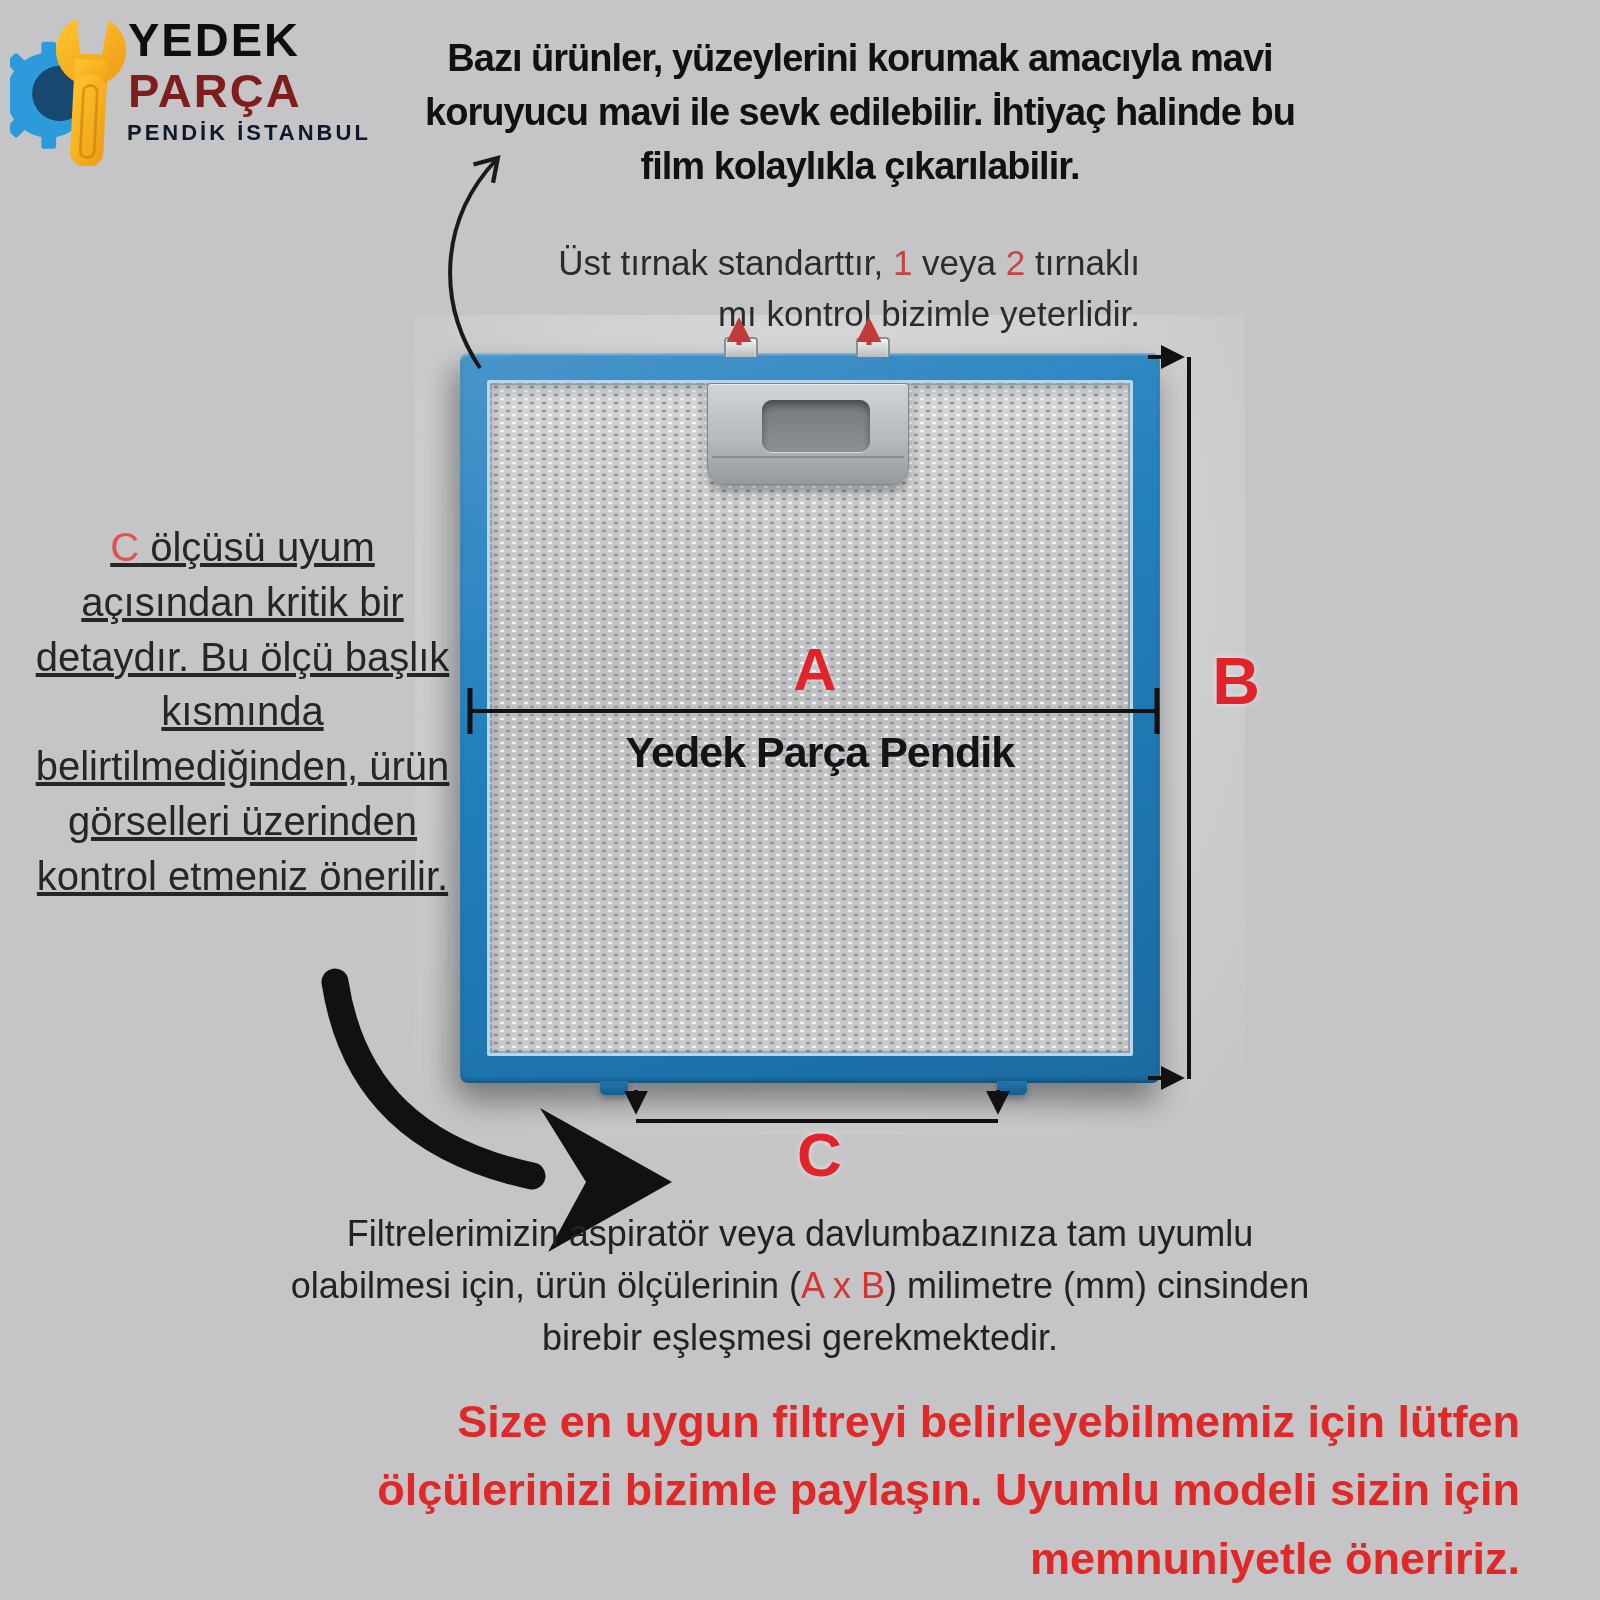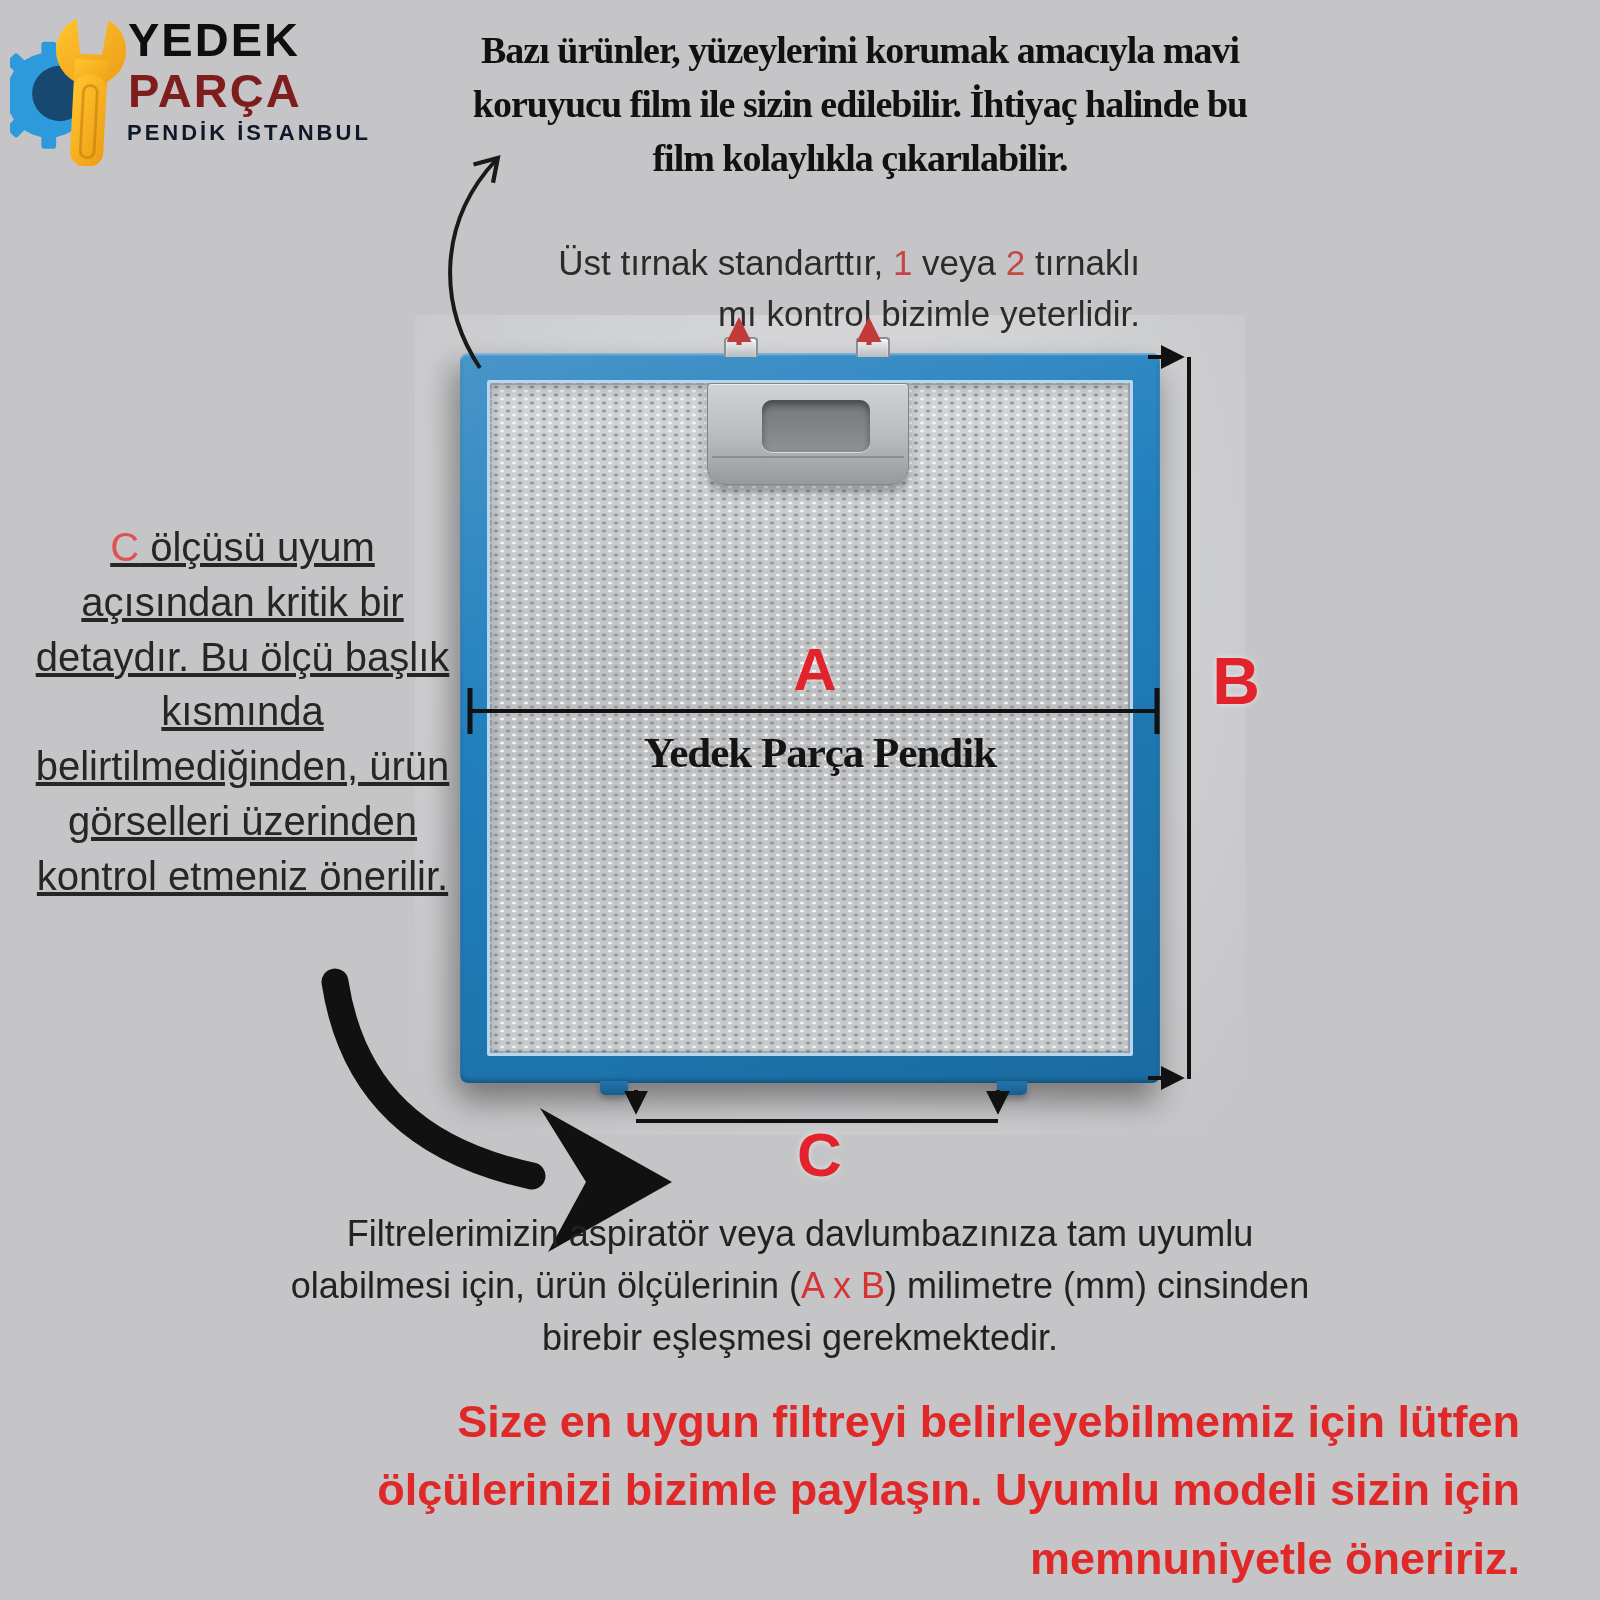--- a/index.html
+++ b/index.html
@@ -19,22 +19,22 @@
   .abs{position:absolute;}
 
   
   .logo-icon{left:10px;top:8px;width:120px;height:158px;}
   .logo-t1{left:128px;top:16px;font-size:47px;font-weight:bold;letter-spacing:2px;color:#0e0e0e;line-height:1;}
   .logo-t2{left:128px;top:67px;font-size:47px;font-weight:bold;letter-spacing:2px;color:#7f1d1d;line-height:1;}
   .logo-sub{left:127px;top:122px;font-size:22px;font-weight:bold;letter-spacing:3px;color:#0f172a;line-height:1;}
 
   
   .headline{
-    left:320px;top:24px;width:1080px;text-align:center;
-    font-family:Liberation Serif, serif;
+    left:320px;top:32px;width:1080px;text-align:center;
+    font-family:Liberation Sans, sans-serif;
     font-weight:bold;font-size:38px;line-height:1.42;letter-spacing:-1px;color:#111;
   }
   .headline .hl-line{display:block;white-space:nowrap;}
 
   
   .tab-note{left:480px;top:238px;width:660px;text-align:right;font-size:35px;line-height:1.45;color:#2b2b2b;}
   .tab-note .num{color:var(--note-red);}
 
   
   .left-note{left:25px;top:520px;width:435px;text-align:center;font-size:40px;line-height:1.37;color:#262626;text-decoration:underline;}
@@ -76,21 +76,21 @@
   .tab-metal{width:30px;height:18px;border:2px solid #8a8f93;border-bottom:none;border-radius:4px 4px 0 0;
     background:linear-gradient(180deg,#f0f1f2,#b9bcbf);box-shadow:inset 0 2px 2px rgba(255,255,255,.8);}
   .tab-metal.t1{left:724px;top:337px;}
   .tab-metal.t2{left:856px;top:337px;}
   .tab-blue{height:14px;background:linear-gradient(180deg,#2274ad,#175e8f);border-radius:0 0 5px 5px;
     box-shadow:0 4px 6px rgba(0,0,0,.25);}
   .tab-blue.b1{left:600px;top:1081px;width:28px;}
   .tab-blue.b2{left:997px;top:1081px;width:30px;}
 
   .watermark{left:620px;top:728px;width:400px;text-align:center;
-    font-family:Liberation Serif, serif;font-weight:bold;font-size:43px;letter-spacing:-1px;color:#141414;}
+    font-family:Liberation Sans, sans-serif;font-weight:bold;font-size:43px;letter-spacing:-1px;color:#141414;}
   .dim-letter{color:var(--red);font-weight:bold;text-align:center;line-height:1;
     text-shadow:0 0 6px rgba(255,255,255,.55);}
   .dim-a{left:779px;top:640px;width:72px;font-size:60px;}
   .dim-b{left:1196px;top:648px;width:80px;font-size:66px;}
   .dim-c{left:772px;top:1124px;width:95px;font-size:62px;}
 
   .overlay-svg{left:0;top:0;width:1600px;height:1600px;pointer-events:none;}
 
   
   .fit-note{left:80px;top:1208px;width:1440px;text-align:center;font-size:36px;line-height:1.44;color:#222;}
@@ -134,21 +134,21 @@
       <rect x="13" y="66" width="36" height="100" rx="16" fill="url(#wg)"></rect>
       <rect x="24" y="78" width="15" height="78" rx="7" fill="none" stroke="rgba(190,120,10,.55)" stroke-width="3"></rect>
     </g>
   </svg>
   <div class="abs logo-t1">YEDEK</div>
   <div class="abs logo-t2">PARÇA</div>
   <div class="abs logo-sub">PENDİK İSTANBUL</div>
 
   <div class="abs headline">
     <span class="hl-line">Bazı ürünler, yüzeylerini korumak amacıyla mavi</span>
-    <span class="hl-line">koruyucu film ile sizin edilebilir. İhtiyaç halinde bu</span>
+    <span class="hl-line">koruyucu mavi ile sevk edilebilir. İhtiyaç halinde bu</span>
     <span class="hl-line">film kolaylıkla çıkarılabilir.</span>
   </div>
 
   <div class="abs tab-note">
     <span>Üst tırnak standarttır, </span><span class="num">1</span><span> veya </span><span class="num">2</span><span> tırnaklı</span><br>
     <span>mı kontrol bizimle yeterlidir.</span>
   </div>
 
   <div class="abs left-note">
     <span class="hl">C</span><span> ölçüsü uyum açısından kritik bir detaydır. Bu ölçü başlık kısmında belirtilmediğinden, ürün görselleri üzerinden kontrol etmeniz önerilir.</span>

